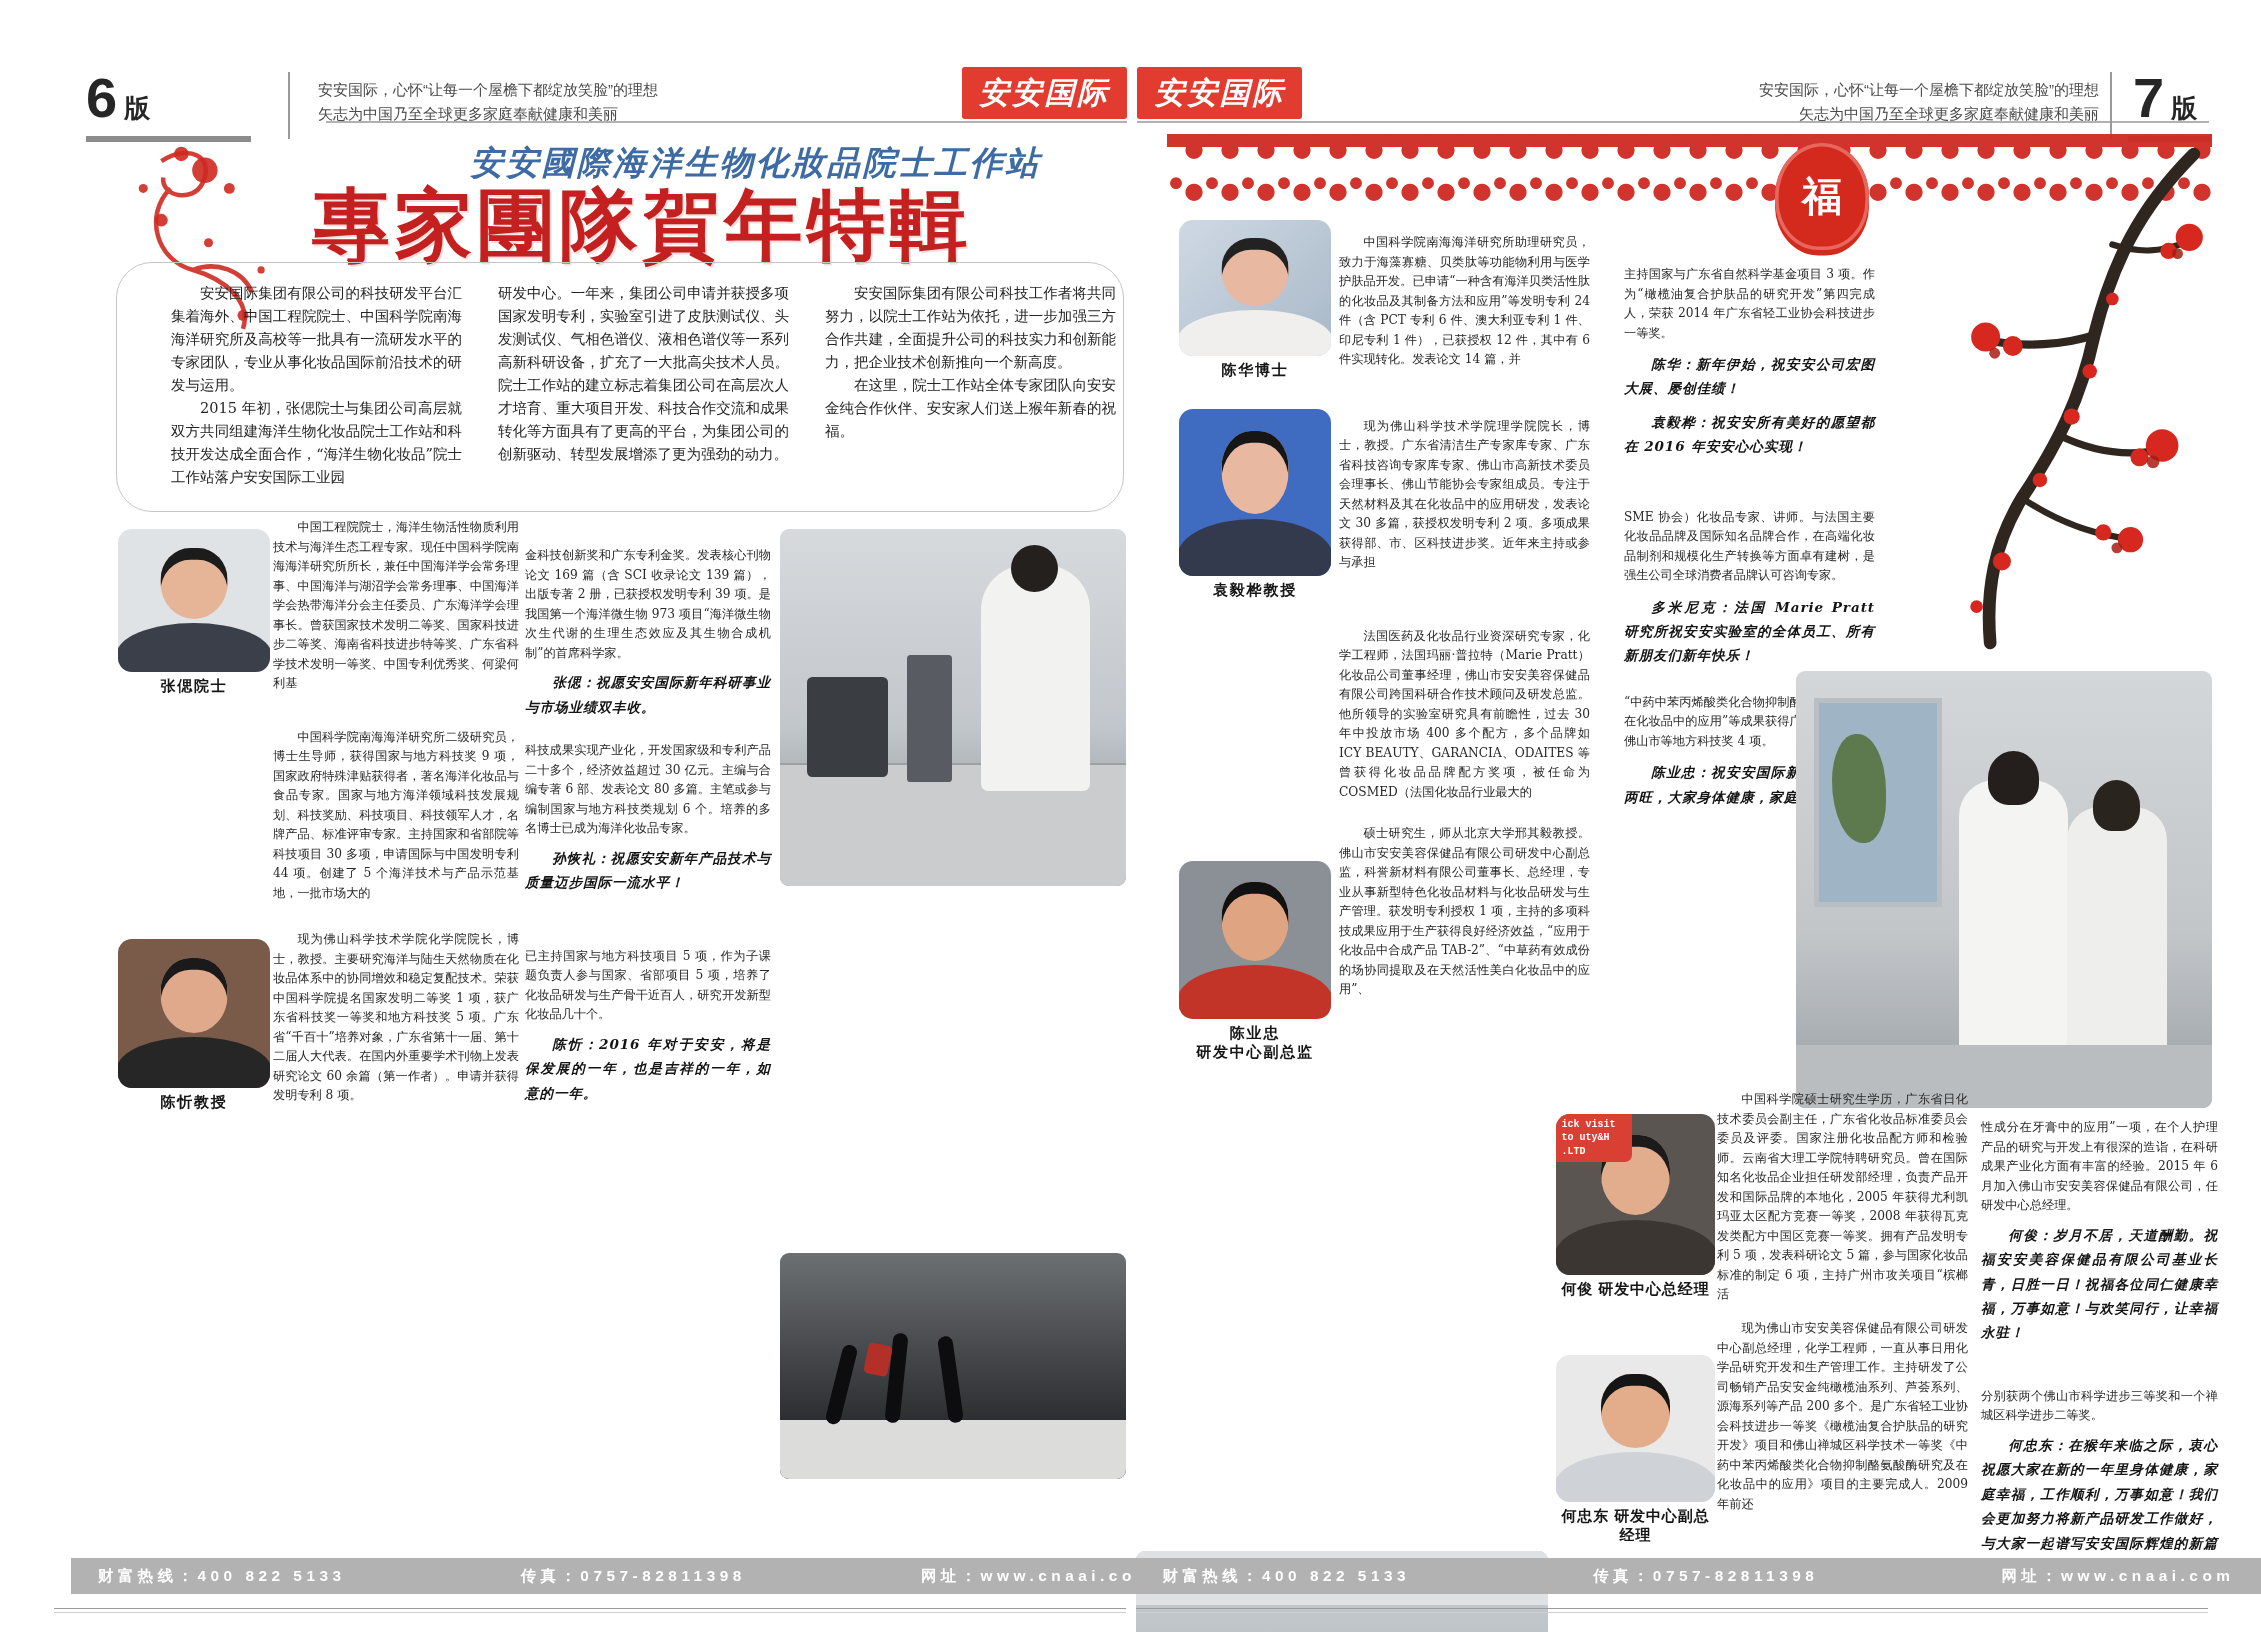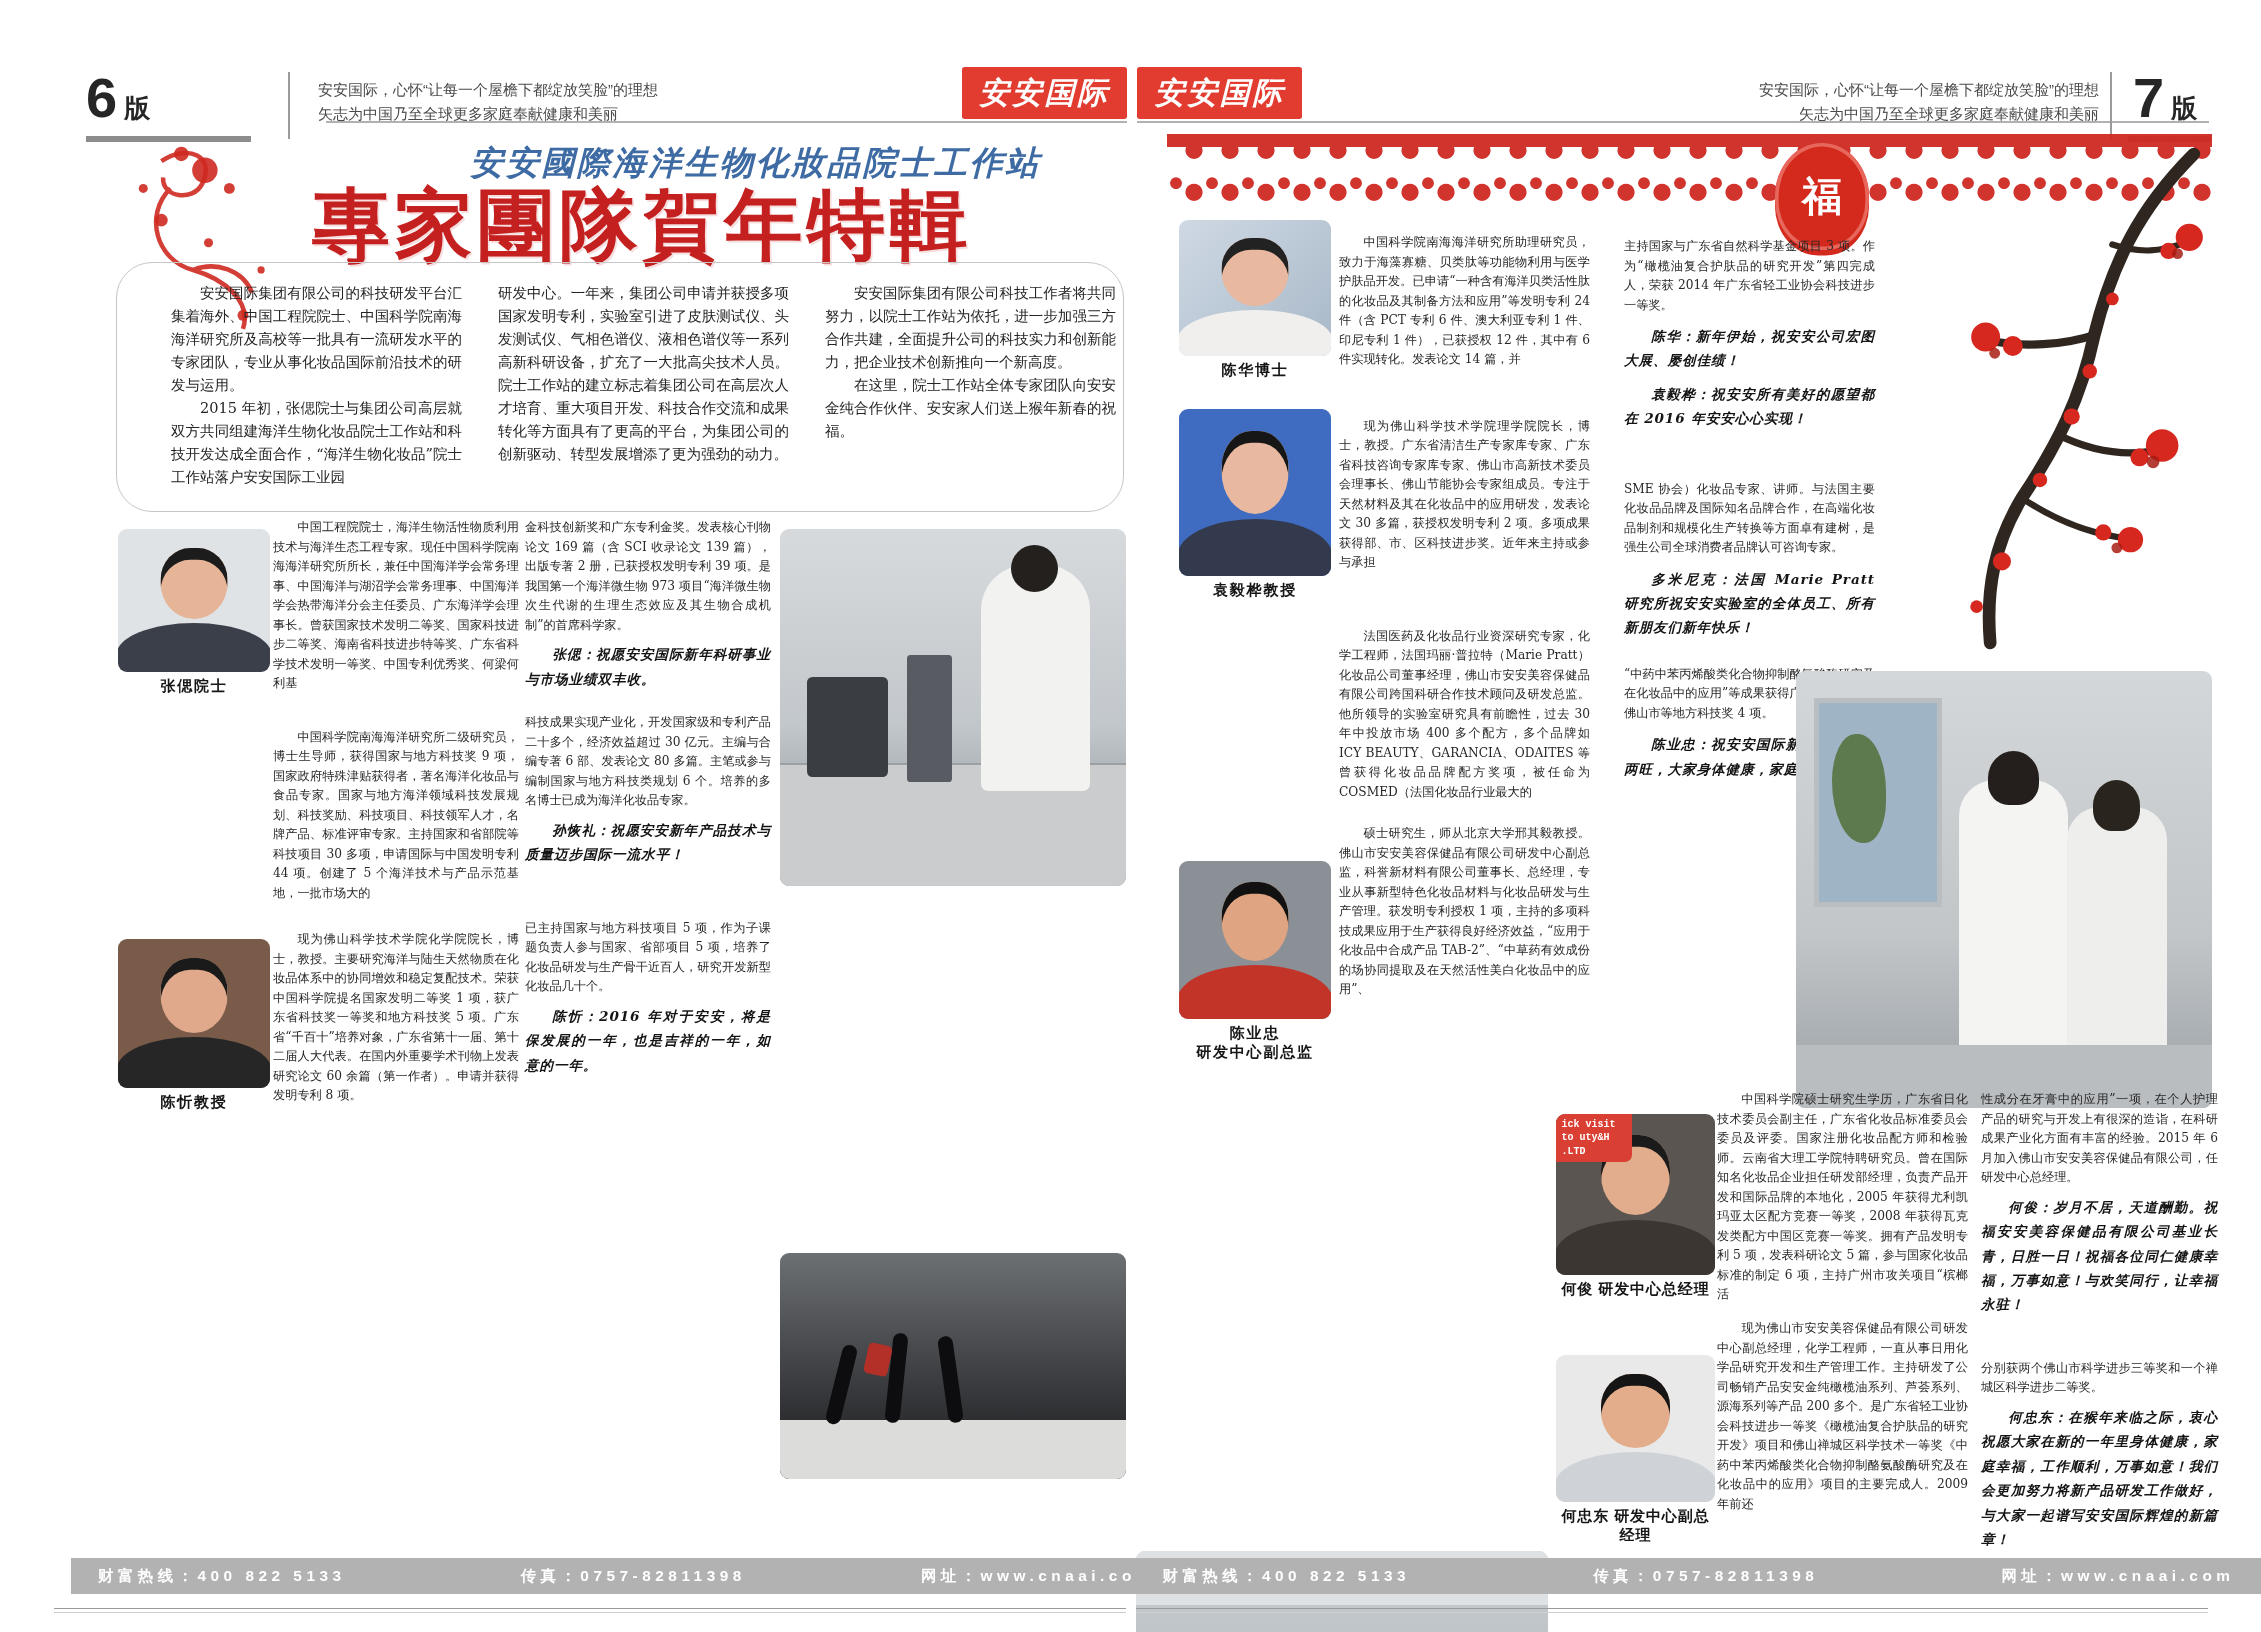--- a/index.html
+++ b/index.html
@@ -1,20 +1,20 @@
 <!DOCTYPE html>
 <html style="font-size:14.5px"><head>
 <meta charset="utf-8">
 <style>
   html,body{margin:0;padding:0;background:#fff;}
   #canvas{position:relative;width:2262px;height:1633px;background:#fff;overflow:hidden;
           font-family:"DejaVu Serif",serif;color:#262626;}
   .abs{position:absolute;}
   .txt{font-size:12.2px;line-height:19.5px;text-align:justify;color:#272727;text-indent:2em;}
-  .cont{text-indent:0;}
+  .cont{text-indent:0;margin-top:28px;}
   .wish{font-size:13.6px;line-height:24.4px;font-weight:700;font-style:italic;text-indent:2em;
         color:#141414;letter-spacing:0.9px;text-align:justify;}
   .introtxt{font-size:14.5px;line-height:23px;text-align:justify;color:#242424;}
   .introtxt p{margin:0;text-indent:2em;}
   .introtxt p.cont{text-indent:0;}
   .cap{font-family:"Liberation Sans",sans-serif;font-weight:700;font-size:15px;color:#161616;
        text-align:center;letter-spacing:1.8px;margin-top:4.5px;}
   .cap-en{font-family:"Liberation Mono",monospace;font-weight:700;font-size:9.5px;color:#2a2a2a;
        text-align:center;letter-spacing:0;margin-top:0.9px;}
   .pn{font-size:56px;font-weight:700;font-family:"Liberation Sans",sans-serif;}
@@ -23,21 +23,21 @@
   .logo{background:#e23b30;color:#fff;display:flex;align-items:center;justify-content:center;
         font-size:30px;font-weight:700;font-style:italic;letter-spacing:2.7px;border-radius:2.7px;}
   .hline{background:#b1b1b1;height:1.8px;}
   .thickbar{background:#8c8c8c;height:6.3px;}
   .vline{background:#9a9a9a;width:1.8px;}
   .subtitle{font-size:33px;font-weight:700;font-style:italic;color:#3e6ba3;letter-spacing:2.7px;}
   .bigtitle{font-size:78px;font-weight:900;color:#c3201f;letter-spacing:4.5px;
             text-shadow:1.8px 1.8px 0 rgba(195,32,31,.15);}
   .frame{border:1.8px solid #c6c6c6;border-radius:36px;}
   .photo{border-radius:9px;overflow:hidden;position:relative;}
-  .face{position:relative;overflow:hidden;border-radius:9px;background:var(--bg,#ccc);}
+  .face{position:relative;overflow:hidden;border-radius:14px;background:var(--bg,#ccc);}
   .face::before{content:"";position:absolute;left:50%;top:13%;width:44%;height:50%;
       transform:translateX(-50%);background:var(--skin,#e3ad8c);border-radius:46% 46% 52% 52%;
       box-shadow:inset 0 11.8px 0 var(--hair,#1c1c1c);}
   .face::after{content:"";position:absolute;left:50%;bottom:-10%;width:102%;height:44%;
       transform:translateX(-50%);background:var(--coat,#333);border-radius:50% 50% 0 0;}
   .footerbar{background:#b2b2b2;display:flex;align-items:center;justify-content:space-between;
       padding:0 27px;font-family:"Liberation Sans",sans-serif;font-weight:700;color:#fff;
       font-size:15.4px;letter-spacing:4.5px;}
   .dblline{border-top:1.8px solid #9a9a9a;border-bottom:1.8px solid #cfcfcf;height:2.7px;}
   .lace{background:

